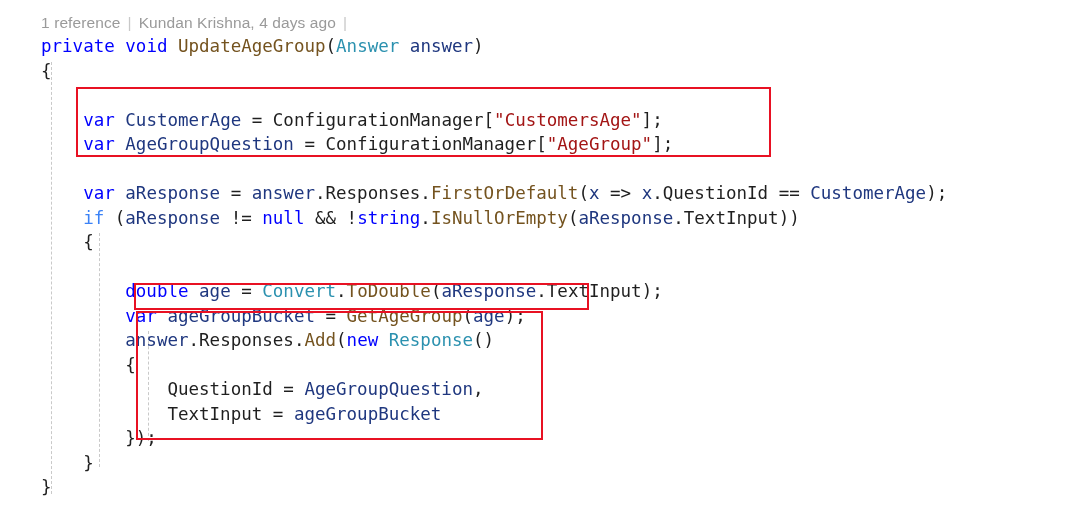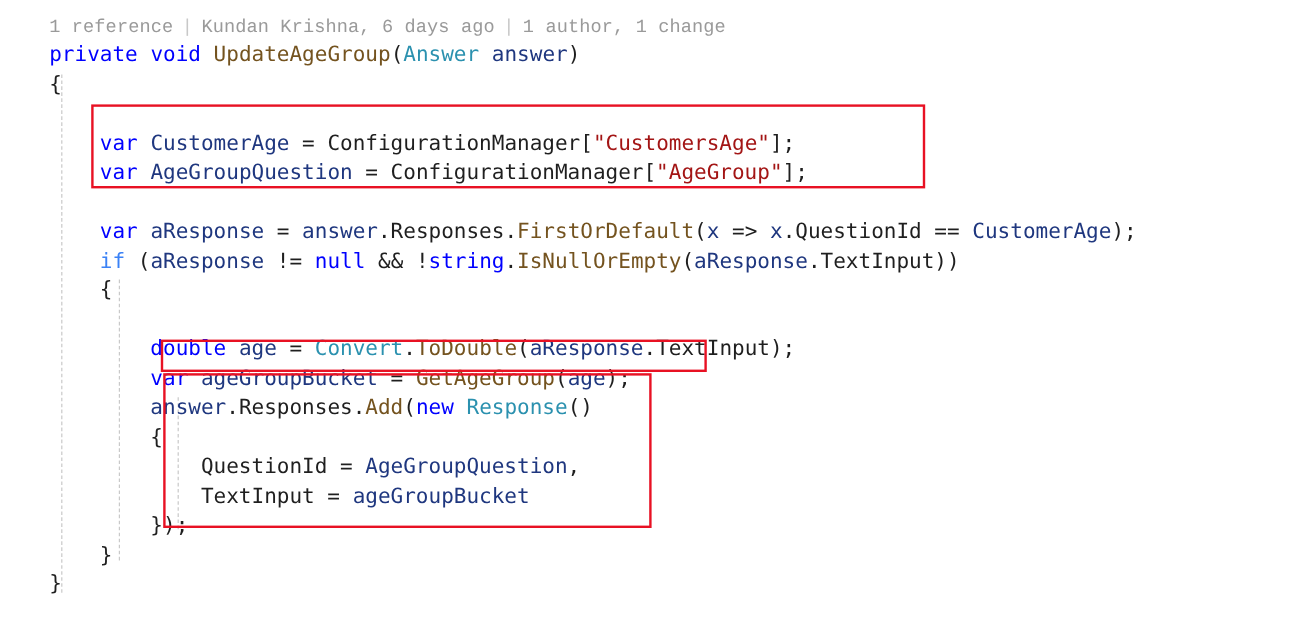--- a/index.html
+++ b/index.html
@@ -22,21 +22,21 @@
   }
 
   
   .codelens {
     position: absolute;
     left: 41px;
     top: 12px;
     height: 22px;
     display: flex;
     align-items: center;
-    font-family: Liberation Mono, monospace;
+    font-family: Liberation Sans, sans-serif;
     font-size: 15.5px;
     color: #999999;
     white-space: nowrap;
     letter-spacing: 0.1px;
   }
   .codelens .cl-item { color: #9a9a9a; }
   .codelens .cl-sep {
     color: #c8c8c8;
     margin: 0 7px;
     font-weight: 300;
@@ -86,23 +86,22 @@
   }
 </style>
 </head>
 <body>
 
 <div id="editor">
 
   <div class="codelens">
     <span class="cl-item">1 reference</span>
     <span class="cl-sep">|</span>
-    <span class="cl-item">Kundan Krishna, 6 days ago</span>
+    <span class="cl-item">Kundan Krishna, 4 days ago</span>
     <span class="cl-sep">|</span>
-    <span class="cl-item">1 author, 1 change</span>
   </div>
 
   <div id="guides">
       <div class="guide" style="left: 51px; top: 62px; height: 432px; border-left-color: rgb(201, 201, 201);"></div>
       <div class="guide" style="left: 99px; top: 233px; height: 234px; border-left-color: rgb(201, 201, 201);"></div>
       <div class="guide" style="left: 148px; top: 331px; height: 110px; border-left-color: rgb(201, 201, 201);"></div>
     </div>
 
   <div class="code" id="code-lines"><div class="line"><span class="kw">private</span><span class="plain"> </span><span class="kw">void</span><span class="plain"> </span><span class="meth">UpdateAgeGroup</span><span class="plain">(</span><span class="type">Answer</span><span class="plain"> </span><span class="var">answer</span><span class="plain">)</span></div><div class="line"><span class="plain">{</span></div><div class="line">&nbsp;</div><div class="line"><span class="plain">    </span><span class="kw">var</span><span class="plain"> </span><span class="var">CustomerAge</span><span class="plain"> = </span><span class="plain">ConfigurationManager</span><span class="plain">[</span><span class="str">"CustomersAge"</span><span class="plain">];</span></div><div class="line"><span class="plain">    </span><span class="kw">var</span><span class="plain"> </span><span class="var">AgeGroupQuestion</span><span class="plain"> = </span><span class="plain">ConfigurationManager</span><span class="plain">[</span><span class="str">"AgeGroup"</span><span class="plain">];</span></div><div class="line">&nbsp;</div><div class="line"><span class="plain">    </span><span class="kw">var</span><span class="plain"> </span><span class="var">aResponse</span><span class="plain"> = </span><span class="var">answer</span><span class="plain">.</span><span class="plain">Responses</span><span class="plain">.</span><span class="meth">FirstOrDefault</span><span class="plain">(</span><span class="var">x</span><span class="plain"> =&gt; </span><span class="var">x</span><span class="plain">.</span><span class="plain">QuestionId</span><span class="plain"> == </span><span class="var">CustomerAge</span><span class="plain">);</span></div><div class="line"><span class="plain">    </span><span class="ctl">if</span><span class="plain"> (</span><span class="var">aResponse</span><span class="plain"> != </span><span class="kw">null</span><span class="plain"> &amp;&amp; !</span><span class="kw">string</span><span class="plain">.</span><span class="meth">IsNullOrEmpty</span><span class="plain">(</span><span class="var">aResponse</span><span class="plain">.</span><span class="plain">TextInput</span><span class="plain">))</span></div><div class="line"><span class="plain">    {</span></div><div class="line">&nbsp;</div><div class="line"><span class="plain">        </span><span class="kw">double</span><span class="plain"> </span><span class="var">age</span><span class="plain"> = </span><span class="type">Convert</span><span class="plain">.</span><span class="meth">ToDouble</span><span class="plain">(</span><span class="var">aResponse</span><span class="plain">.</span><span class="plain">TextInput</span><span class="plain">);</span></div><div class="line"><span class="plain">        </span><span class="kw">var</span><span class="plain"> </span><span class="var">ageGroupBucket</span><span class="plain"> = </span><span class="meth">GetAgeGroup</span><span class="plain">(</span><span class="var">age</span><span class="plain">);</span></div><div class="line"><span class="plain">        </span><span class="var">answer</span><span class="plain">.</span><span class="plain">Responses</span><span class="plain">.</span><span class="meth">Add</span><span class="plain">(</span><span class="kw">new</span><span class="plain"> </span><span class="type">Response</span><span class="plain">()</span></div><div class="line"><span class="plain">        {</span></div><div class="line"><span class="plain">            </span><span class="plain">QuestionId</span><span class="plain"> = </span><span class="var">AgeGroupQuestion</span><span class="plain">,</span></div><div class="line"><span class="plain">            </span><span class="plain">TextInput</span><span class="plain"> = </span><span class="var">ageGroupBucket</span></div><div class="line"><span class="plain">        });</span></div><div class="line"><span class="plain">    }</span></div><div class="line"><span class="plain">}</span></div></div>
 

